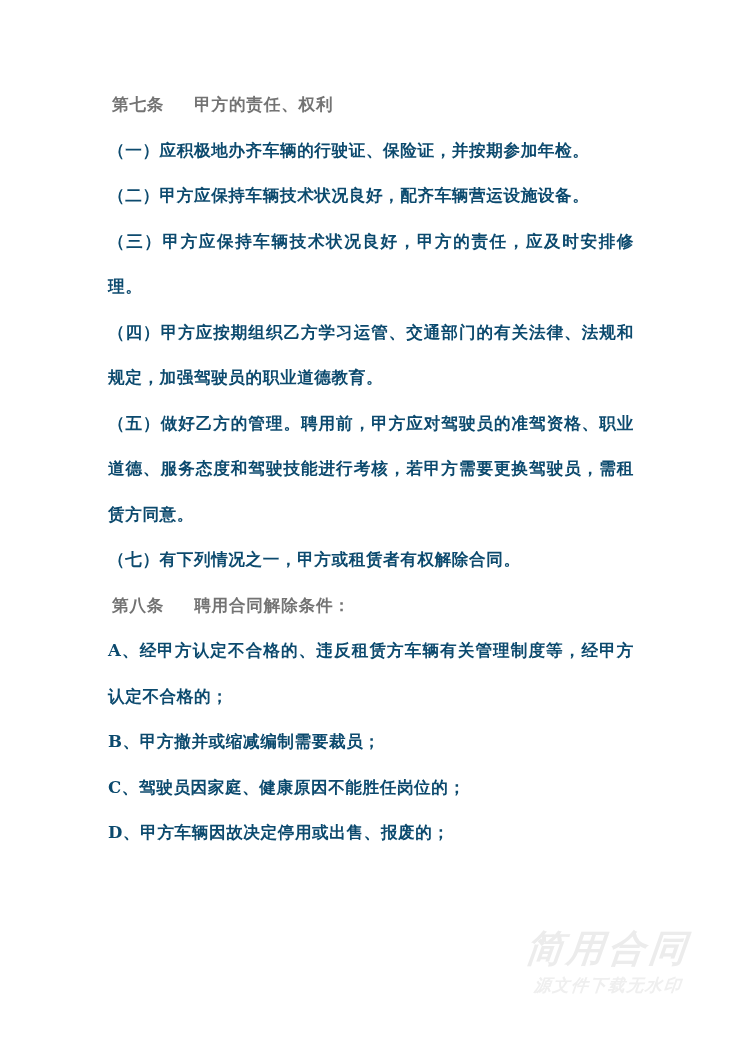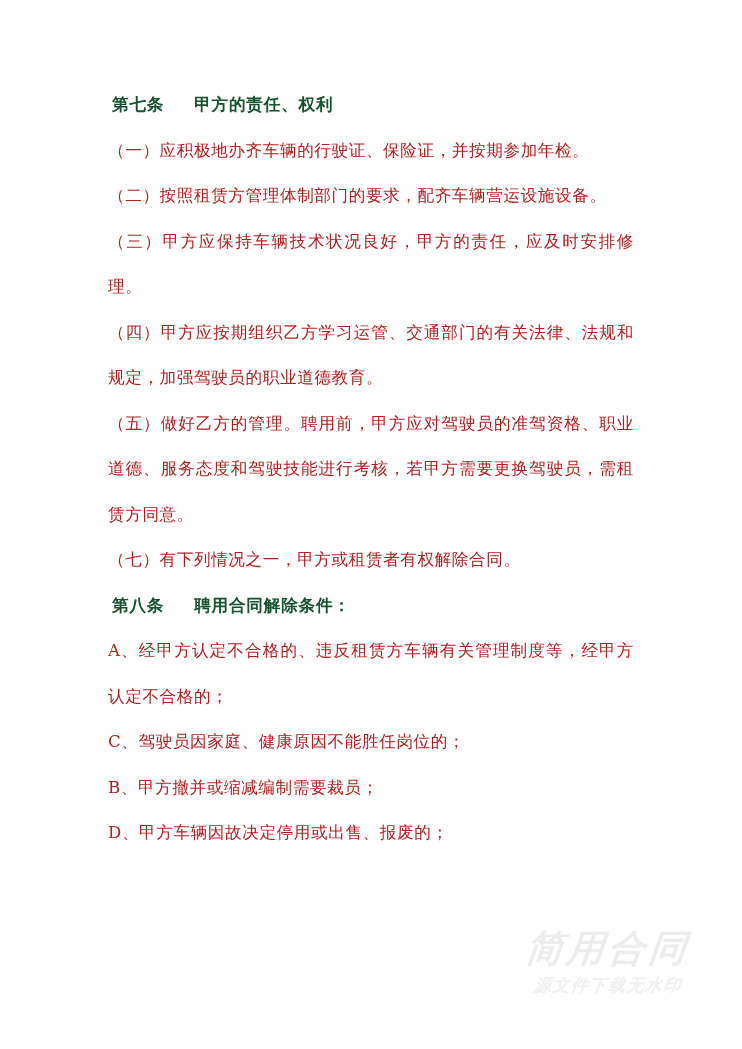--- a/index.html
+++ b/index.html
@@ -33,29 +33,29 @@
   }
 
   
   .block {
     font-size: 16.6px;
     line-height: 45.5px;
     letter-spacing: 0.6px;
     text-align: justify;
     text-justify: inter-ideograph;
     margin: 0;
-    color: #b91c1c;
-    font-weight: 400;
+    color: #0c4a6e;
+    font-weight: 700;
   }
 
   .block.heading {
     font-weight: 700;
     letter-spacing: 0.8px;
     padding-left: 4px;
-    color: #14532d;
+    color: #737373;
   }
 
   .block .gap {
     display: inline-block;
     width: 30px;
   }
 
   
   .watermark {
     position: absolute;
@@ -88,29 +88,29 @@
   }
 </style>
 </head>
 <body>
 
 <div class="page">
 
   <div class="doc-body">
       <p class="block heading"><span>第七条</span><span class="gap"></span><span>甲方的责任、权利</span></p>
       <p class="block">（一）应积极地办齐车辆的行驶证、保险证，并按期参加年检。</p>
-      <p class="block">（二）按照租赁方管理体制部门的要求，配齐车辆营运设施设备。</p>
+      <p class="block">（二）甲方应保持车辆技术状况良好，配齐车辆营运设施设备。</p>
       <p class="block">（三）甲方应保持车辆技术状况良好，甲方的责任，应及时安排修理。</p>
       <p class="block">（四）甲方应按期组织乙方学习运管、交通部门的有关法律、法规和规定，加强驾驶员的职业道德教育。</p>
       <p class="block">（五）做好乙方的管理。聘用前，甲方应对驾驶员的准驾资格、职业道德、服务态度和驾驶技能进行考核，若甲方需要更换驾驶员，需租赁方同意。</p>
       <p class="block">（七）有下列情况之一，甲方或租赁者有权解除合同。</p>
       <p class="block heading"><span>第八条</span><span class="gap"></span><span>聘用合同解除条件：</span></p>
       <p class="block">A、经甲方认定不合格的、违反租赁方车辆有关管理制度等，经甲方认定不合格的；</p>
+      <p class="block">B、甲方撤并或缩减编制需要裁员；</p>
       <p class="block">C、驾驶员因家庭、健康原因不能胜任岗位的；</p>
-      <p class="block">B、甲方撤并或缩减编制需要裁员；</p>
       <p class="block">D、甲方车辆因故决定停用或出售、报废的；</p>
     </div>
 
   <div class="watermark">
     <div class="watermark-main">简用合同</div>
     <div class="watermark-sub">源文件下载无水印</div>
   </div>
 
 </div>
 

